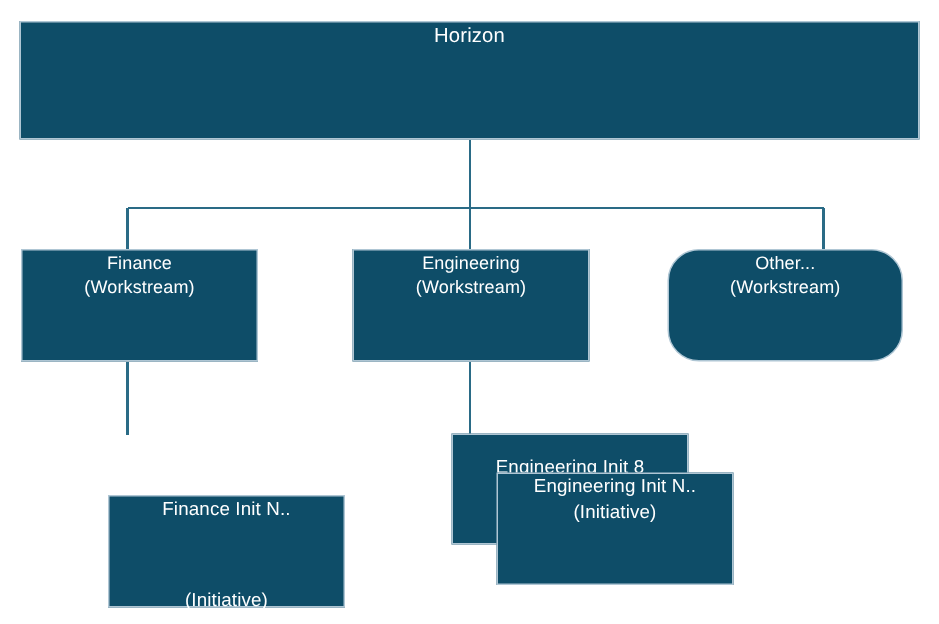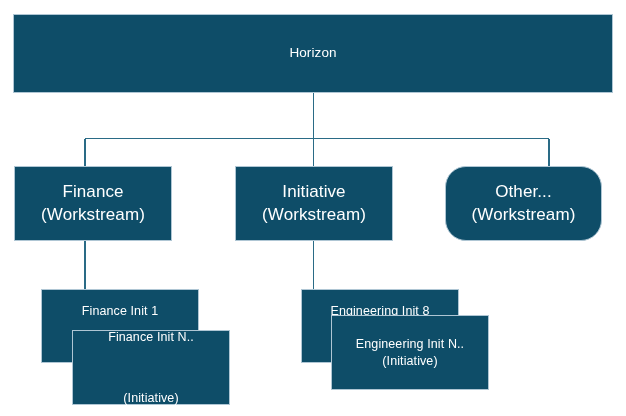--- a/index.html
+++ b/index.html
@@ -33,21 +33,21 @@
   
   .node {
     position: absolute;
     box-sizing: border-box;
     background: #0E4D68;
     border: 1px solid #AFC6D4;
     color: #ffffff;
     display: flex;
     flex-direction: column;
     align-items: center;
-    justify-content: center;
+    justify-content: flex-start;
     text-align: center;
     line-height: 1.34;
     letter-spacing: 0.1px;
   }
 
   .node .line1,
   .node .line2 {
     display: block;
     white-space: nowrap;
   }
@@ -60,21 +60,21 @@
     height: 79px;
     font-size: 13.5px;
     z-index: 3;
   }
 
   
   .workstream {
     top: 166px;
     width: 158px;
     height: 75px;
-    font-size: 17px;
+    font-size: 12px;
     z-index: 3;
   }
   .ws-finance     { left: 14px; }
   .ws-engineering { left: 235px; }
   .ws-other       { left: 445px; width: 157px; border-radius: 21px; }
 
   
   .init-back {
     width: 158px;
     height: 74px;
@@ -119,32 +119,29 @@
   <div class="node program">
     <span class="line1">Horizon</span>
   </div>
 
   <div class="node workstream ws-finance">
     <span class="line1">Finance</span>
     <span class="line2">(Workstream)</span>
   </div>
 
   <div class="node workstream ws-engineering">
-    <span class="line1">Initiative</span>
+    <span class="line1">Engineering</span>
     <span class="line2">(Workstream)</span>
   </div>
 
   <div class="node workstream ws-other">
     <span class="line1">Other...</span>
     <span class="line2">(Workstream)</span>
   </div>
 
-  <div class="node init-back fin-back">
-    <span class="line1">Finance Init 1</span>
-  </div>
   <div class="node init-front fin-front">
     <span class="line1">Finance Init N..</span>
     <span class="line2">(Initiative)</span>
   </div>
 
   <div class="node init-back eng-back">
     <span class="line1">Engineering Init 8</span>
   </div>
   <div class="node init-front eng-front">
     <span class="line1">Engineering Init N..</span>

